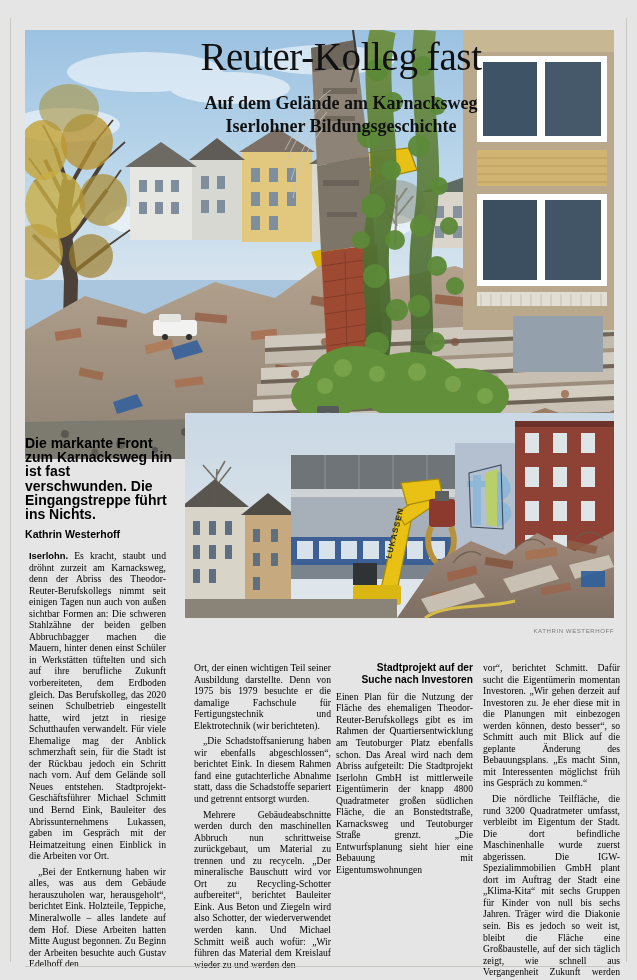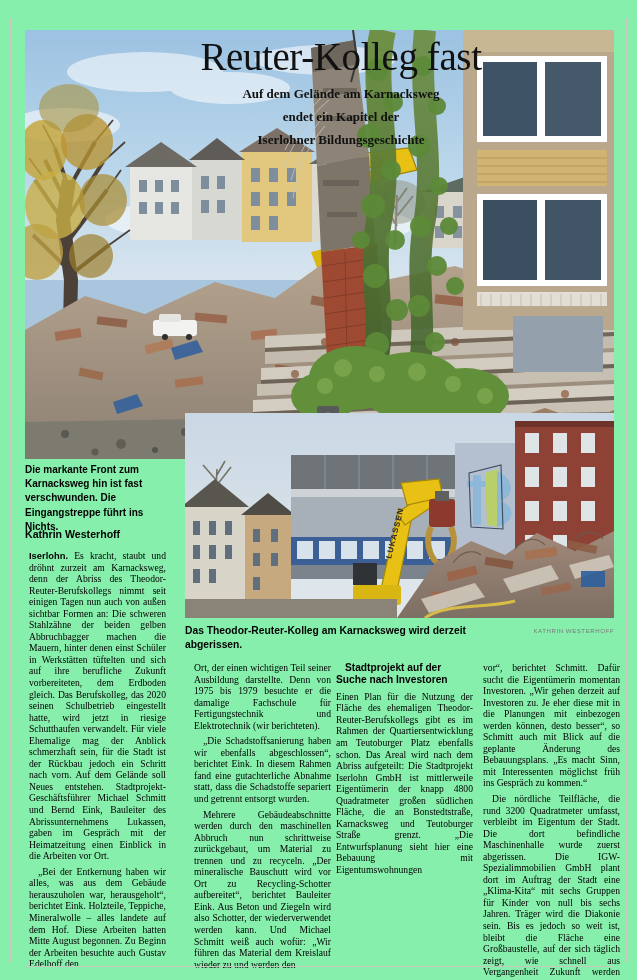--- a/index.html
+++ b/index.html
@@ -3,52 +3,52 @@
 <meta charset="utf-8">
 <style>
   html,body{margin:0;padding:0;}
   body{
     width:637px;height:980px;
     background:#ffffff;
     font-family:"Liberation Serif", serif;
     overflow:hidden;
     position:relative;
   }
-  .page{position:absolute;left:0;top:0;width:637px;height:980px;background:#86efac;}
+  .page{position:absolute;left:0;top:0;width:637px;height:980px;background:#e5e5e5;}
 
   
   .rule-left{position:absolute;left:10px;top:18px;width:1px;height:944px;background:#c9c6c0;}
   .rule-right{position:absolute;left:626px;top:18px;width:1px;height:944px;background:#c9c6c0;}
 
   
   .hero{position:absolute;left:25px;top:30px;width:589px;height:429px;overflow:hidden;background:#a9c6de;}
   .hero svg{display:block;width:589px;height:429px;}
 
   
   .headline-wrap{position:absolute;left:176px;top:34px;width:330px;text-align:center;z-index:6;}
   .headline{
     font-family:"Liberation Serif", serif;
     font-size:39px;line-height:45px;color:#111;
     font-weight:400;letter-spacing:-0.4px;
   }
   .subhead{
-    margin-top:3px;
+    margin-top:13px;
     font-family:"Liberation Serif", serif;
-    font-weight:700;font-size:13px;line-height:23px;color:#111;
+    font-weight:700;font-size:18px;line-height:23px;color:#111;
   }
 
   
   .photo2{position:absolute;left:185px;top:413px;width:429px;height:205px;overflow:hidden;background:#b9cad8;}
   .photo2 svg{display:block;width:429px;height:205px;}
 
   
   .cap1{
-    position:absolute;left:25px;top:463px;width:148px;
+    position:absolute;left:25px;top:436px;width:148px;
     font-family:"Liberation Sans", sans-serif;
-    font-weight:700;font-size:10px;line-height:14.2px;color:#000;
+    font-weight:700;font-size:14px;line-height:14.2px;color:#000;
   }
   .cap2{
     position:absolute;left:185px;top:624px;width:340px;
     font-family:"Liberation Sans", sans-serif;
     font-weight:700;font-size:10.3px;line-height:14px;color:#000;
   }
   .credit{
     position:absolute;left:520px;top:627px;width:94px;text-align:right;
     font-family:"Liberation Sans", sans-serif;
     font-size:6.1px;letter-spacing:0.55px;color:#7a7a7a;
@@ -71,21 +71,21 @@
   #col2{left:190px;}
   #col3{left:332px;}
   #col4{left:479px;}
 
   .col p{margin:4px;text-indent:9px;}
   .col p.noind{text-indent:0;}
   .lead{font-family:"Liberation Sans", sans-serif;font-weight:700;font-size:9.4px;}
   .subhd{
     font-family:"Liberation Sans", sans-serif;
     font-weight:700;font-size:10.2px;line-height:12.4px;
-    margin:7px 0 2px 0;text-indent:0;text-align:left;
+    margin:7px 0 2px 0;text-indent:0;text-align:right;
   }
 
   .bottom-rule{position:absolute;left:25px;top:966px;width:589px;height:1px;background:#c9c6c0;}
 </style>
 </head>
 <body>
 
 <div class="page">
 
   <div class="rule-left"></div>
@@ -388,21 +388,20 @@
           <rect x="506" y="414" width="24" height="7" fill="#b0775a" transform="rotate(-5 518 418)"></rect>
         </g>
       </g>
     </svg>
   </div>
 
   <div class="headline-wrap">
     <div class="headline">Reuter-Kolleg fast</div>
     <div class="subhead">
       <div>Auf dem Gelände am Karnacksweg</div>
-      <div>endet ein Kapitel der</div>
       <div>Iserlohner Bildungsgeschichte</div>
     </div>
   </div>
 
   <div class="photo2">
     <svg viewBox="0 0 429 205" preserveAspectRatio="none" aria-hidden="true">
       <defs>
         <linearGradient id="sky2" x1="0" y1="0" x2="0" y2="1">
           <stop offset="0%" stop-color="#c9d8e4"></stop>
           <stop offset="100%" stop-color="#e2e8ec"></stop>
@@ -544,21 +543,20 @@
 
       <rect x="396" y="158" width="24" height="16" fill="#2d5f9c" opacity="0.9"></rect>
 
       <path d="M240 205 C260 190 300 196 330 188" stroke="#e0c544" stroke-width="3" fill="none" opacity="0.9"></path>
 
       <rect x="0" y="186" width="212" height="19" fill="#8a8378"></rect>
     </svg>
   </div>
 
   <div class="cap1">Die markante Front zum Karnacksweg hin ist fast verschwunden. Die Eingangstreppe führt ins Nichts.</div>
-  <div class="cap2">Das Theodor-Reuter-Kolleg am Karnacksweg wird derzeit abgerissen.</div>
   <div class="credit">KATHRIN WESTERHOFF</div>
 
   <div class="byline">Kathrin Westerhoff</div>
 
   <div class="col" id="col1">
     <p class="noind"><span class="lead">Iserlohn.</span><span> Es kracht, staubt und dröhnt zurzeit am Karnacksweg, denn der Abriss des Theodor-Reuter-Berufskollegs nimmt seit einigen Tagen nun auch von außen sichtbar Formen an: Die schweren Stahlzähne der beiden gelben Abbruchbagger machen die Mauern, hinter denen einst Schüler in Werkstätten tüftelten und sich auf ihre berufliche Zukunft vorbereiteten, dem Erdboden gleich. Das Berufskolleg, das 2020 seinen Schulbetrieb eingestellt hatte, wird jetzt in riesige Schutthaufen verwandelt. Für viele Ehemalige mag der Anblick schmerzhaft sein, für die Stadt ist der Rückbau jedoch ein Schritt nach vorn. Auf dem Gelände soll Neues entstehen. Stadtprojekt-Geschäftsführer Michael Schmitt und Bernd Eink, Bauleiter des Abrissunternehmens Lukassen, gaben im Gespräch mit der Heimatzeitung einen Einblick in die Arbeiten vor Ort.</span></p>
     <p>„Bei der Entkernung haben wir alles, was aus dem Gebäude herauszuholen war, herausgeholt“, berichtet Eink. Holzteile, Teppiche, Mineralwolle – alles landete auf dem Hof. Diese Arbeiten hatten Mitte August begonnen. Zu Beginn der Arbeiten besuchte auch Gustav Edelhoff den</p>
   </div>
 
   <div class="col" id="col2">

